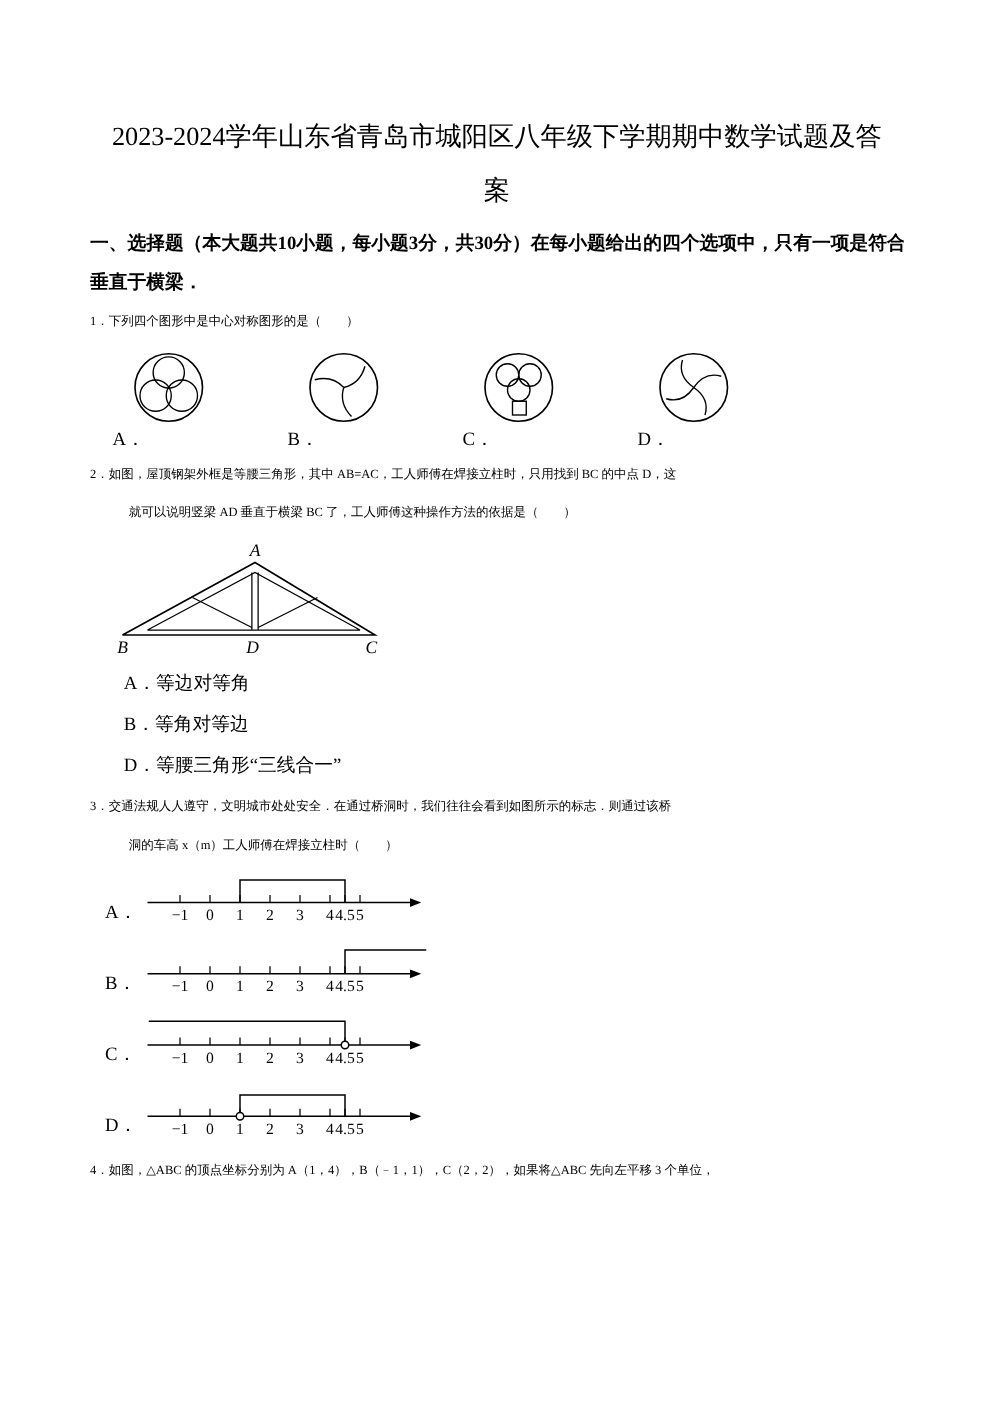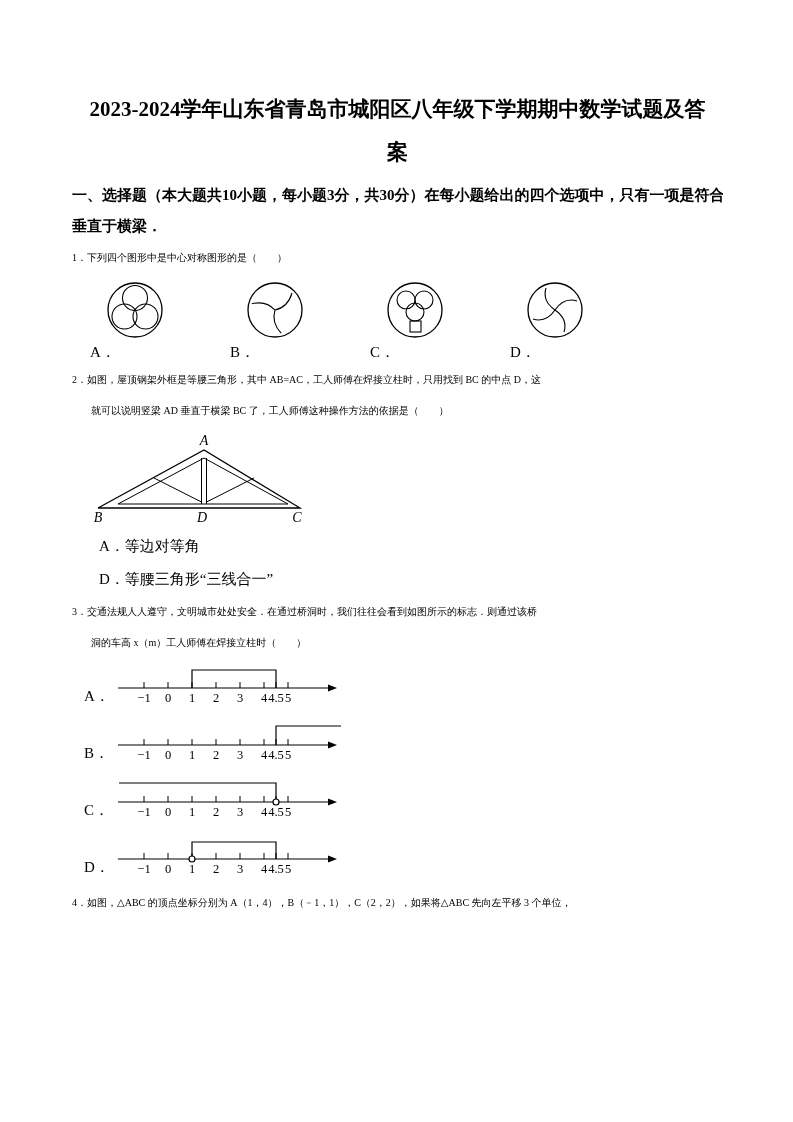--- a/index.html
+++ b/index.html
@@ -2,24 +2,24 @@
 <html><head>
 <meta charset="utf-8">
 <style>
   html,body{margin:0;padding:0;background:#ffffff;}
   .page{
     width:793px;height:1122px;background:#fff;box-sizing:border-box;
     padding:88px 70px 30px 72px;position:relative;overflow:hidden;
     font-family:"Liberation Serif","DejaVu Serif",serif;color:#000;
   }
   .nowrap{white-space:nowrap;overflow:hidden;}
-  .title{text-align:center;font-weight:bold;font-size:21px;line-height:43px;margin-bottom:6px;}
+  .title{text-align:center;font-weight:normal;font-size:21px;line-height:43px;margin-bottom:6px;}
   .section{font-weight:bold;font-size:15px;line-height:31px;}
   .qtext{font-size:10px;line-height:31px;}
-  .cont{margin-left:19px;}
+  .cont{margin-left:31px;}
   .optline{font-size:15px;line-height:33px;margin-left:27px;}
   
   .figrow{display:flex;align-items:flex-start;margin:6px 0 2px 18px;}
   .figcell{width:140px;display:flex;flex-direction:column;align-items:flex-start;}
   .figcell svg{margin-left:14px;}
   .figlabel{font-size:15px;line-height:20px;margin-top:1px;}
   
   .trussfig{margin:6px 0 2px 20px;}
   svg text{font-family:"Liberation Serif","DejaVu Serif",serif;}
   .vlabel{font-size:14px;font-style:italic;}
@@ -102,20 +102,21 @@
         <line x1="114.5" y1="26" x2="114.5" y2="72" stroke="#000" stroke-width="1"></line>
         <line x1="109.5" y1="70" x2="62" y2="46" stroke="#000" stroke-width="1"></line>
         <line x1="114.5" y1="70" x2="162" y2="46" stroke="#000" stroke-width="1"></line>
         <text class="vlabel" x="112" y="13" text-anchor="middle">A</text>
         <text class="vlabel" x="6" y="90" text-anchor="middle">B</text>
         <text class="vlabel" x="110" y="90" text-anchor="middle">D</text>
         <text class="vlabel" x="205" y="90" text-anchor="middle">C</text>
       </svg>
     </div>
     <div class="optline nowrap">A．等边对等角</div>
+    <div class="optline nowrap">B．等角对等边</div>
     <div class="optline nowrap">D．等腰三角形“三线合一”</div>
   </div>
 
   <div>
     <div class="qtext nowrap">3．交通法规人人遵守，文明城市处处安全．在通过桥洞时，我们往往会看到如图所示的标志．则通过该桥</div>
     <div class="qtext nowrap cont">洞的车高 x（m）工人师傅在焊接立柱时（　　）</div>
 
 
     <div class="nlrow">
       <div class="nllabel">A．</div>

